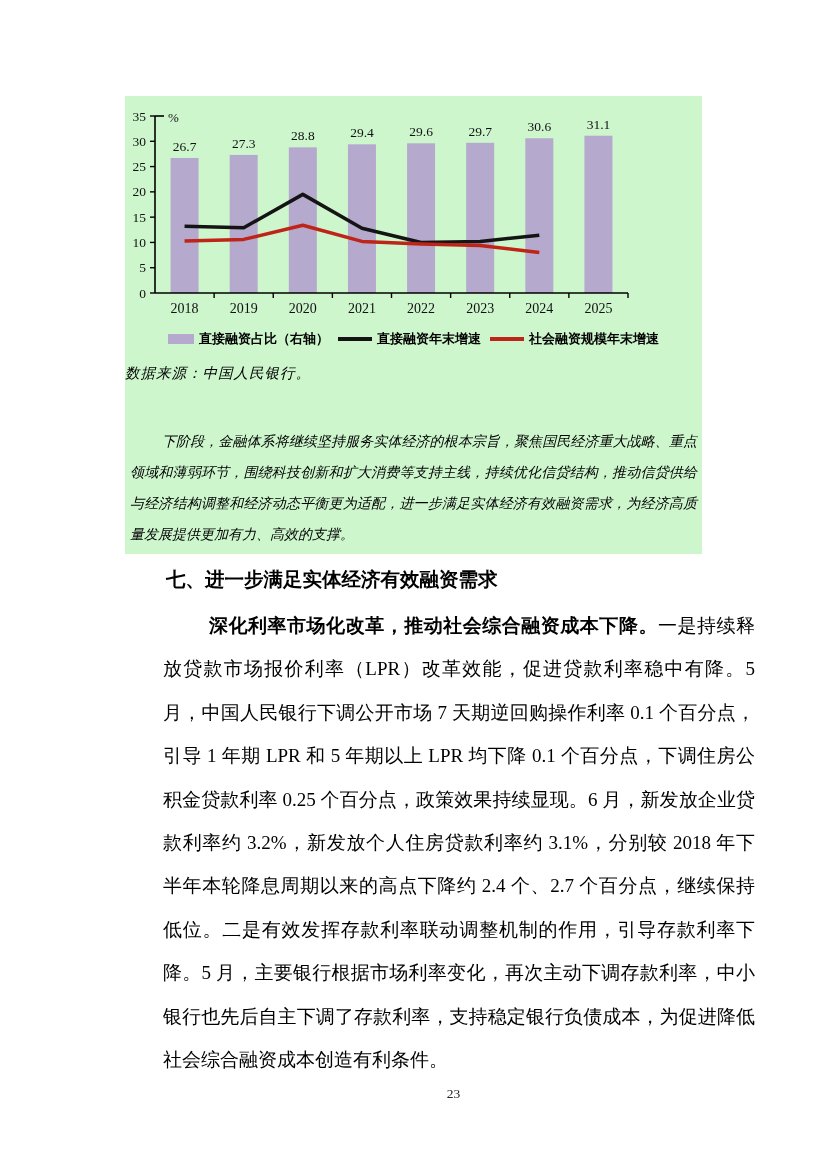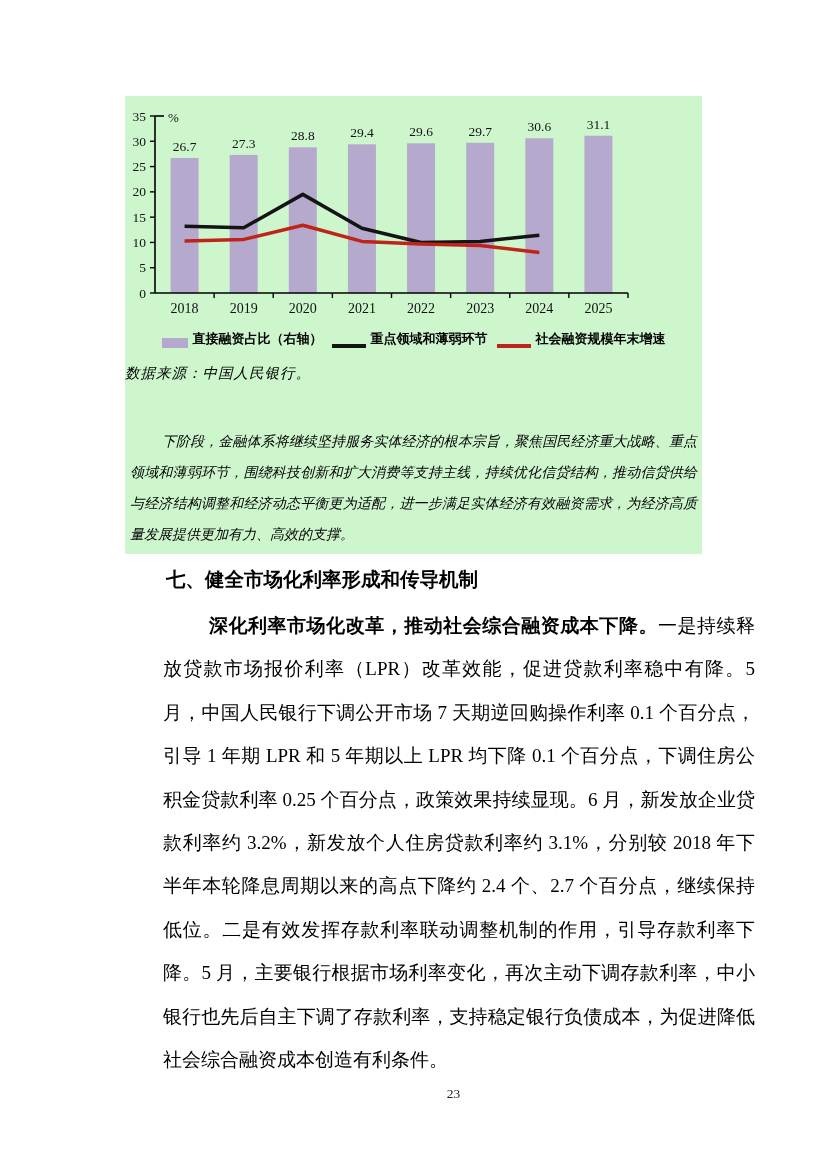--- a/index.html
+++ b/index.html
@@ -13,21 +13,21 @@
     position:absolute; left:125px; top:96px; width:577px; height:458px;
   }
   .chart-box svg { position:absolute; left:0; top:12px; }
   .chart-box svg text { font-family:"Liberation Serif","DejaVu Serif",serif; fill:#111; }
   .legend-row {
     position:absolute; left:0; top:234px; width:100%;
     display:flex; justify-content:center; align-items:center; gap:9px;
     font-family:"Liberation Sans","DejaVu Sans",sans-serif;
     font-weight:bold; font-size:13px; color:#000;
   }
-  .legend-item { display:flex; align-items:flex-end; gap:5px; white-space:nowrap; }
+  .legend-item { display:flex; align-items:center; gap:5px; white-space:nowrap; }
   .legend-swatch { display:inline-block; }
   .legend-swatch.bar  { width:26px; height:10px; }
   .legend-swatch.line { width:34px; height:4px; }
   .fig-source {
     position:absolute; left:0; top:268px; width:100%;
     box-sizing:border-box;
     font-style:italic; font-size:14.5px; letter-spacing:1px; color:#000;
   }
   .fig-caption {
     position:absolute; left:0; top:298px; width:100%;
@@ -122,32 +122,32 @@
         <text x="473.4375" y="20.72285714285715" text-anchor="middle" font-size="13.5">31.1</text>
       </svg>
 
     <div class="legend-row">
         <span class="legend-item">
           <span class="legend-swatch bar" style="background: rgb(181, 169, 205);"></span>
           <span>直接融资占比（右轴）</span>
         </span>
         <span class="legend-item">
           <span class="legend-swatch line" style="background: rgb(20, 20, 20);"></span>
-          <span>重点领域和薄弱环节</span>
+          <span>直接融资年末增速</span>
         </span>
         <span class="legend-item">
           <span class="legend-swatch line" style="background: rgb(191, 36, 24);"></span>
           <span>社会融资规模年末增速</span>
         </span>
       </div>
 
     <div class="fig-source">数据来源：中国人民银行。</div>
 
 
     <div class="fig-paragraph">下阶段，金融体系将继续坚持服务实体经济的根本宗旨，聚焦国民经济重大战略、重点领域和薄弱环节，围绕科技创新和扩大消费等支持主线，持续优化信贷结构，推动信贷供给与经济结构调整和经济动态平衡更为适配，进一步满足实体经济有效融资需求，为经济高质量发展提供更加有力、高效的支撑。</div>
   </div>
 
-  <div class="section-heading">七、健全市场化利率形成和传导机制</div>
+  <div class="section-heading">七、进一步满足实体经济有效融资需求</div>
 
   <div class="body-paragraph"><b>深化利率市场化改革，推动社会综合融资成本下降。</b><span>一是持续释放贷款市场报价利率（LPR）改革效能，促进贷款利率稳中有降。5 月，中国人民银行下调公开市场 7 天期逆回购操作利率 0.1 个百分点，引导 1 年期 LPR 和 5 年期以上 LPR 均下降 0.1 个百分点，下调住房公积金贷款利率 0.25 个百分点，政策效果持续显现。6 月，新发放企业贷款利率约 3.2%，新发放个人住房贷款利率约 3.1%，分别较 2018 年下半年本轮降息周期以来的高点下降约 2.4 个、2.7 个百分点，继续保持低位。二是有效发挥存款利率联动调整机制的作用，引导存款利率下降。5 月，主要银行根据市场利率变化，再次主动下调存款利率，中小银行也先后自主下调了存款利率，支持稳定银行负债成本，为促进降低社会综合融资成本创造有利条件。</span></div>
 
   <div class="page-number">23</div>
 </div>
 
 </body></html>

